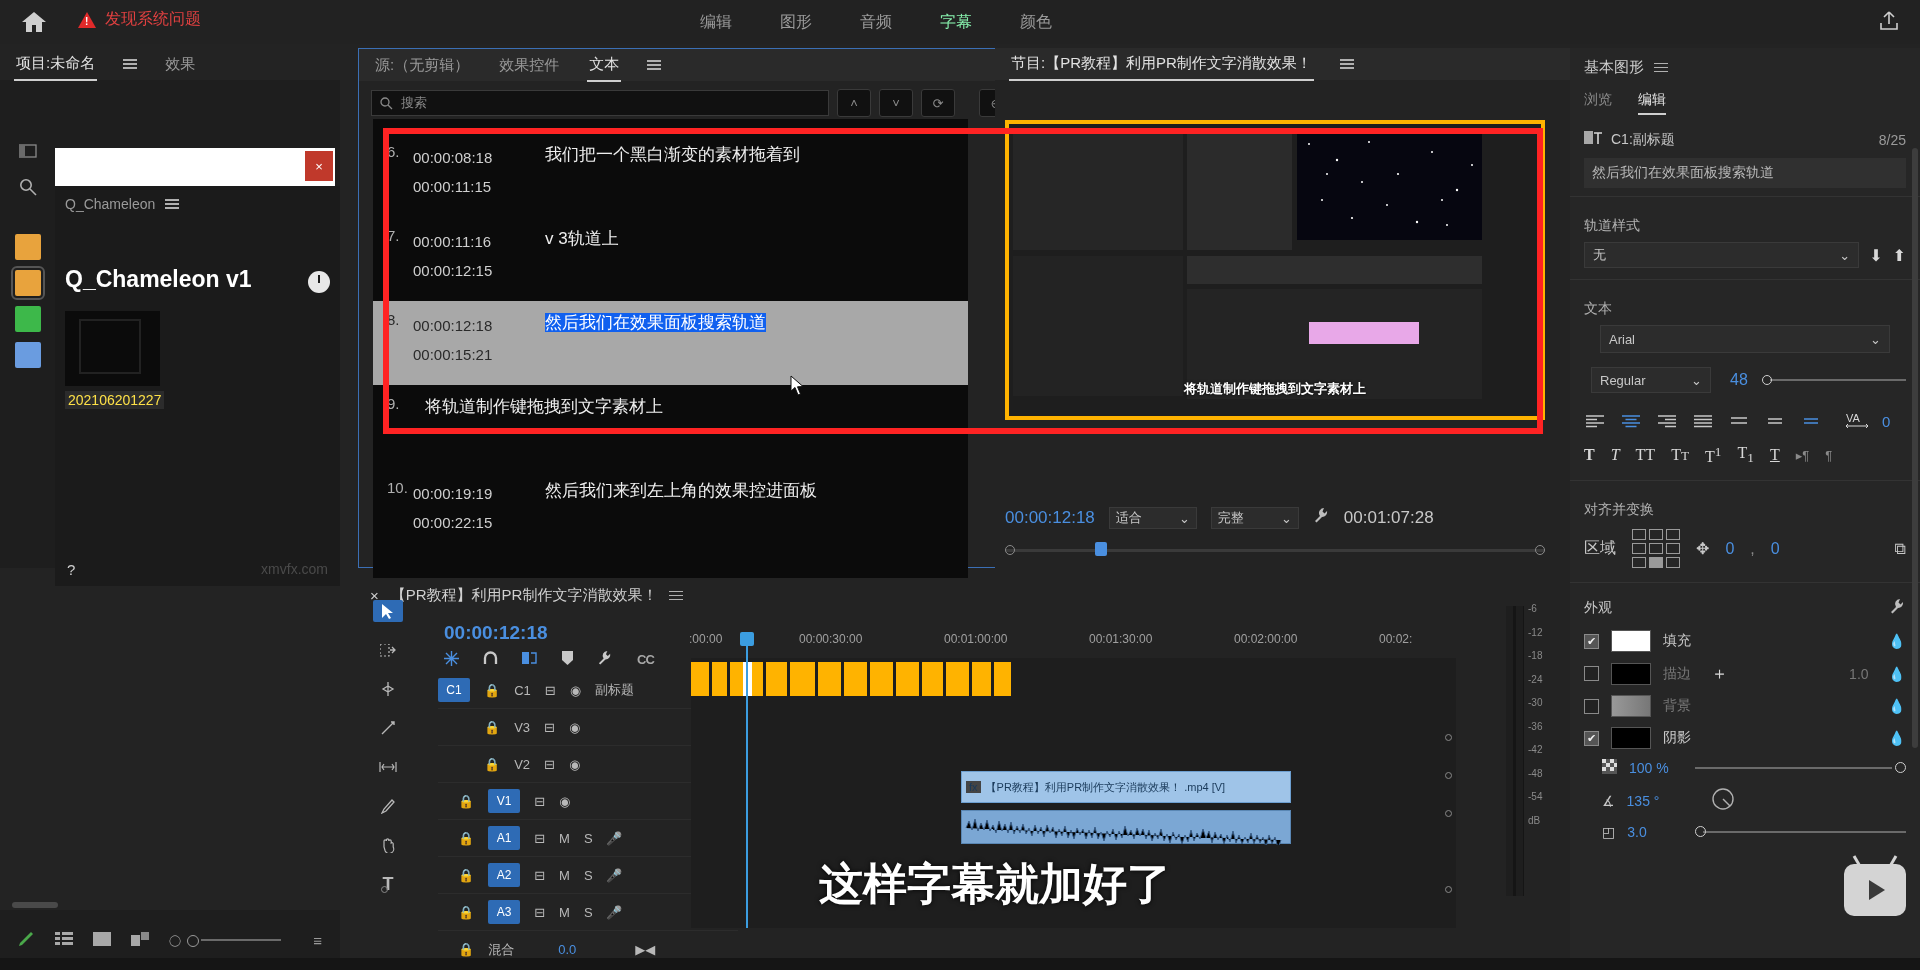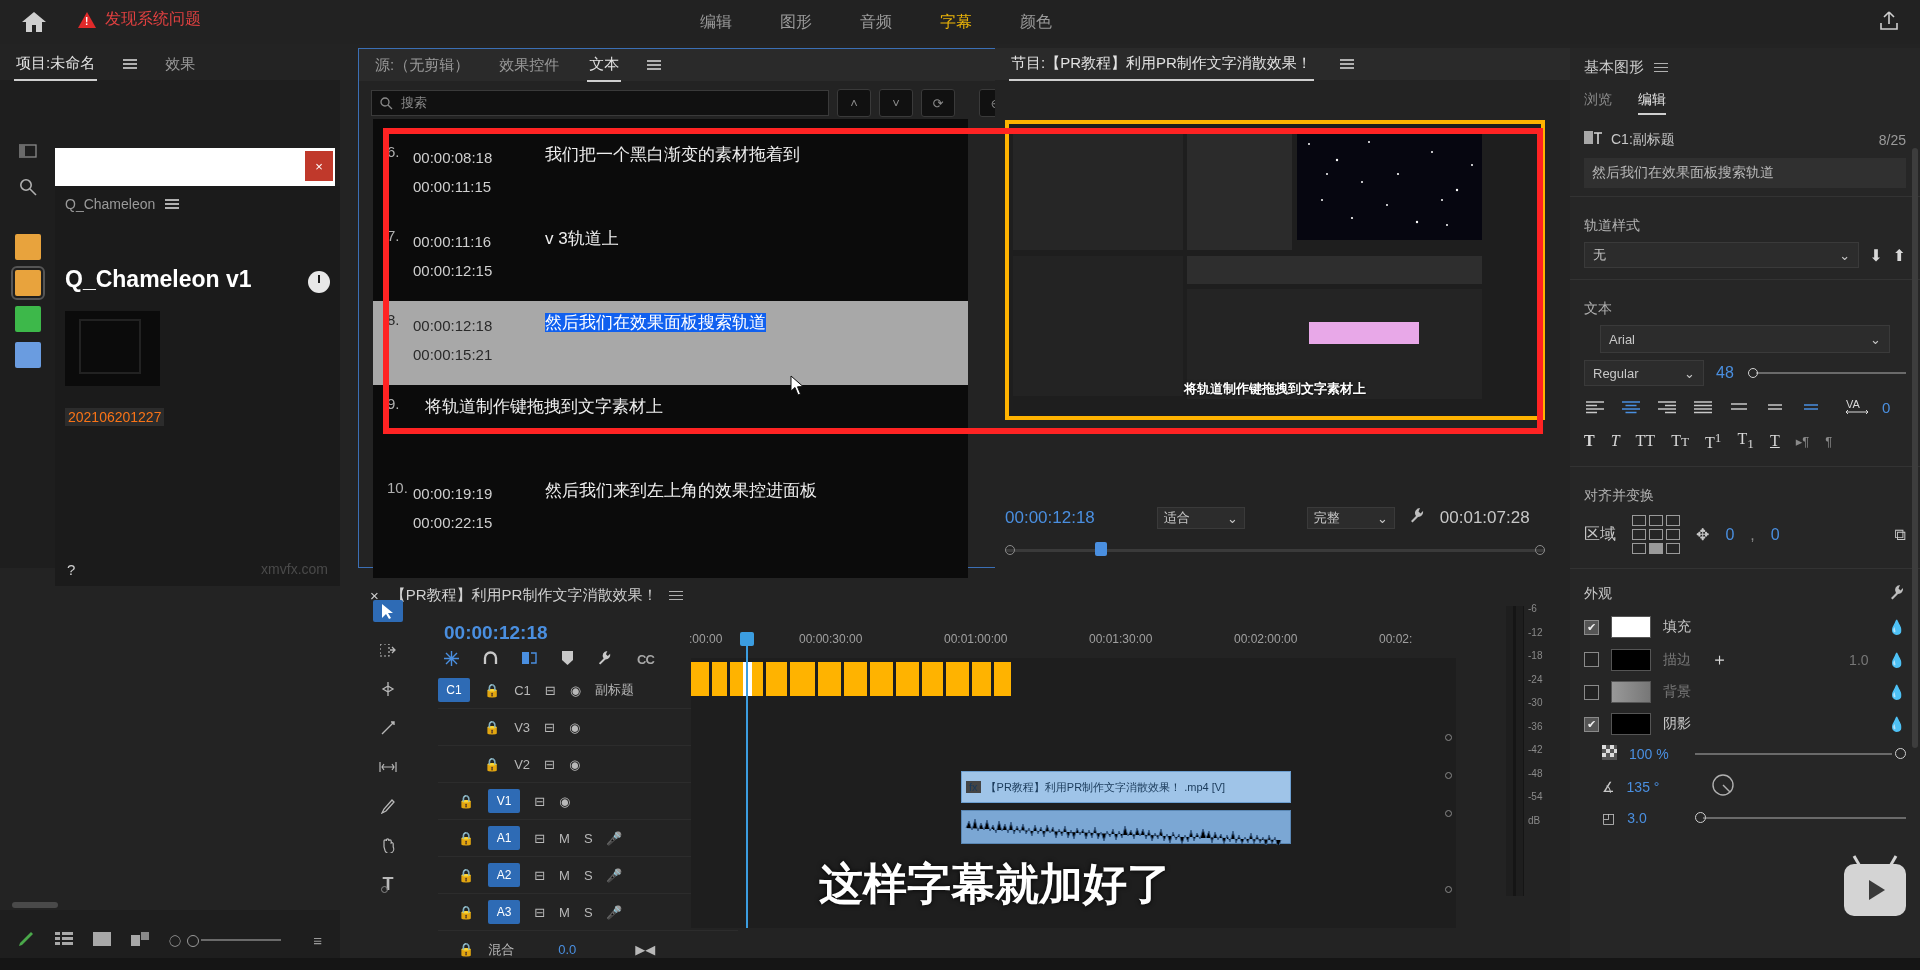--- a/index.html
+++ b/index.html
@@ -12,21 +12,21 @@
     background:#222; display:flex; align-items:center; }
   .home-icon { position:absolute; left:20px; top:8px; width:28px; height:28px;
     display:flex; align-items:center; justify-content:center; }
   .warn { position:absolute; left:78px; top:9px; display:flex; align-items:center; gap:9px; }
   .warn .tri { width:0;height:0;border-left:9px solid transparent;border-right:9px solid transparent;
     border-bottom:16px solid #e02a2a; position:relative; }
   .warn .tri:after{content:"!";position:absolute;left:-2px;top:4px;font-size:10px;color:#fff;font-weight:bold;}
   .warn .wtxt { color:#e04040; font-size:16px; }
   .menu { position:absolute; left:700px; top:0; height:44px; display:flex; align-items:center; gap:48px; }
   .menu .mi { font-size:16px; color:#9a9a9a; cursor:default; }
-  .menu .mi.active { color:#eab308; }
+  .menu .mi.active { color:#86efac; }
   .share-icon { position:absolute; right:18px; top:10px; width:24px; height:24px; }
 
   
   .ptabs { display:flex; align-items:center; gap:26px; height:32px; padding:0 14px;
     background:#2a2a2a; font-size:15px; }
   .ptabs .t { color:#9a9a9a; padding:6px 2px; }
   .ptabs .t.active { color:#e2e2e2; border-bottom:2px solid #cfcfcf; }
   .hamb { display:inline-block; width:14px; }
   .hamb i { display:block; height:1.5px; background:#b0b0b0; margin:2.5px 0; }
 
@@ -46,21 +46,21 @@
   .projbody .bcrumb { display:flex; align-items:center; gap:10px; padding:10px 10px 2px 10px;
      font-size:14px; color:#9a9a9a; }
   .projbody .title { padding:4px 10px; font-size:23px; font-weight:bold; color:#fff;
      display:flex; align-items:flex-end; justify-content:space-between;margin-top:48px; }
   .clockbtn { width:22px;height:22px;border-radius:50%;background:#e8e8e8;position:relative;}
   .clockbtn:after{content:"";position:absolute;left:10px;top:4px;width:1.5px;height:8px;background:#1b1b1b;transform-origin:bottom;}
   .thumbrow { padding:14px 10px; }
   .thumb { width:95px; height:75px; background:#0b0b0b; position:relative; overflow:hidden; }
   .thumb .ghost { position:absolute; left:14px; top:8px; width:62px; height:55px;
      border:2px solid #222; }
-  .thumbcap { margin-top:22px; font-size:14px; color:#f97316; background:#2c2c2c; display:inline-block; padding:1px 3px;}
+  .thumbcap { margin-top:5px; font-size:14px; color:#fde047; background:#2c2c2c; display:inline-block; padding:1px 3px;}
   .projfooter { position:absolute; left:0; bottom:0; width:100%; height:34px; background:#1b1b1b;
     display:flex; align-items:center; justify-content:space-between; padding:0 12px; }
   .wm { color:#4a4a4a; font-size:14px; }
   .leftrail { position:absolute; left:0; top:48px; width:340px; height:922px; background:#1b1b1b; z-index:-1;}
   .bottomleft { position:absolute; left:0; bottom:0; width:340px; height:60px; background:#1e1e1e;
     display:flex; align-items:center; gap:20px; padding:0 18px; }
   .bl-icon { color:#9a9a9a; font-size:15px; }
   .slider-line { width:110px; height:2px; background:#6a6a6a; position:relative; }
   .slider-line:after{content:"";position:absolute;left:-14px;top:-4px;width:10px;height:10px;border-radius:50%;border:1.5px solid #9a9a9a;}
   .scroll-h { position:absolute; left:12px; bottom:62px; width:46px; height:6px; background:#4a4a4a; border-radius:3px; }
@@ -98,21 +98,21 @@
   .prev-panelC { position:absolute; left:4px; top:132px; width:170px; height:140px; background:#232323;}
   .prev-panelD { position:absolute; left:178px; top:165px; width:295px; height:110px; background:#242424;}
   .prev-pink { position:absolute; left:300px; top:198px; width:110px; height:22px; background:#e8a8e8;}
   .prev-cap { position:absolute; left:0; bottom:18px; width:100%; text-align:center;
      color:#fff; font-size:13px; font-weight:bold; text-shadow:0 0 3px #000; }
   .tcrow { position:absolute; left:10px; top:455px; width:540px; height:30px;
      display:flex; align-items:center; gap:14px; font-size:17px; }
   .tc-blue { color:#4a8fe0; }
   .selbox { width:88px; height:22px; background:#2c2c2c; border:1px solid #3a3a3a;
      display:flex; align-items:center; justify-content:space-between; padding:0 6px;
-     font-size:13px; color:#c8c8c8;margin-left:48px; }
+     font-size:13px; color:#c8c8c8; }
   .scrub { position:absolute; left:10px; top:492px; width:540px; height:20px; }
   .scrub .track { position:absolute; left:0; top:9px; width:100%; height:3px; background:#3a3a3a;}
   .scrub .head { position:absolute; left:90px; top:2px; width:12px; height:14px; background:#4a8fe0; border-radius:2px;}
   .scrub .ends { position:absolute; top:5px; width:10px; height:10px; border:1.5px solid #8a8a8a; border-radius:50%; }
   .ctrls { position:absolute; left:10px; top:530px; width:540px; height:34px;
      display:flex; align-items:center; justify-content:center; gap:28px; color:#bdbdbd; font-size:15px; }
 
   
   .tlpanel { position:absolute; left:358px; top:578px; width:1135px; height:392px; background:#232323; }
   .tl-head { display:flex; align-items:center; gap:12px; padding:8px 12px; font-size:15px; color:#d0d0d0;}
@@ -697,21 +697,21 @@
       <span style="color:#d8d8d8">⬇</span>
       <span style="color:#d8d8d8">⬆</span>
     </div>
     <div class="hr"></div>
     <div class="rp-sec">文本</div>
     <div class="rp-sel" style="height:28px">
       <span>Arial</span>
       <span>⌄</span>
     </div>
     <div style="display:flex;align-items:center;gap:12px;padding:4px 14px">
-      <div class="rp-sel" style="width:120px;margin:0">
+      <div class="rp-sel" style="width:120px;margin:7px">
         <span>Regular</span>
         <span>⌄</span>
       </div>
       <span class="valblue">48</span>
       <span style="position:relative;flex:1;height:12px">
         <span style="position:absolute;left:10px;top:5px;right:0;height:2px;background:#6a6a6a;display:block"></span>
         <span style="position:absolute;left:2px;top:1px;width:10px;height:10px;border-radius:50%;border:1.5px solid #d0d0d0;display:block"></span>
       </span>
     </div>
     <div class="alignrow">

